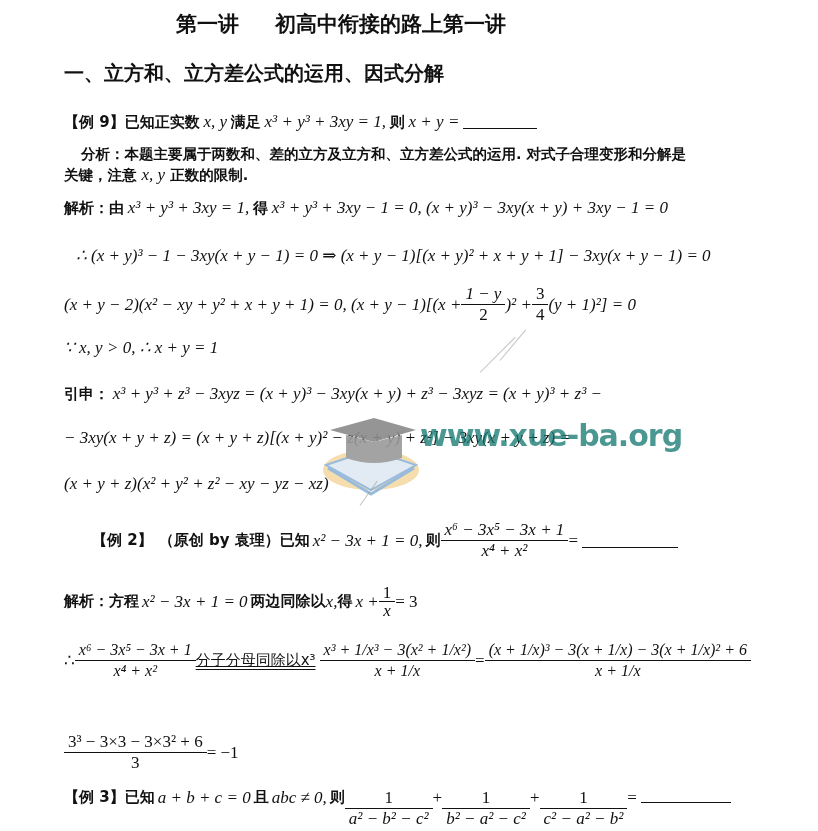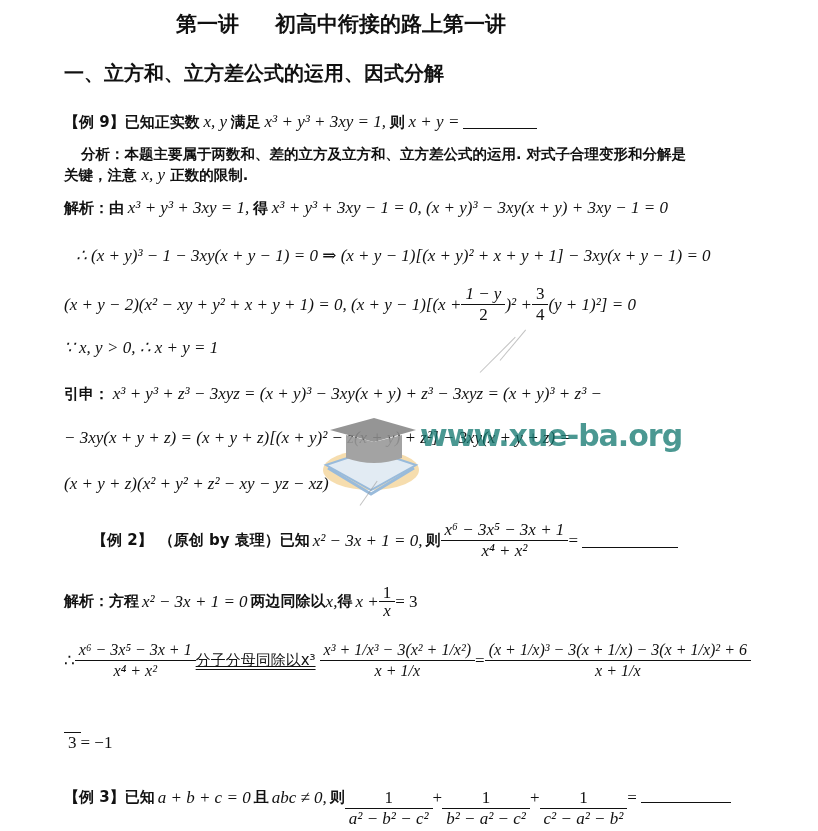--- a/index.html
+++ b/index.html
@@ -137,20 +137,21 @@
     </span>
   <span class="m up">=</span>
   <span class="frac m" style="font-size:16px;">
       <span class="num">(x + 1/x)³ − 3(x + 1/x) − 3(x + 1/x)² + 6</span>
       <span class="den">x + 1/x</span>
     </span>
 </div>
 
 <div class="abs" style="top:732px;left:64px;display:flex;align-items:center;">
   <span class="frac m up">
+      <span class="num">3³ − 3×3 − 3×3² + 6</span>
       <span class="den">3</span>
     </span>
   <span class="m up">= −1</span>
 </div>
 
 <div class="abs line" style="top:788px;left:64px;display:flex;align-items:flex-start;">
   <span class="cn">【例 3】</span>
   <span class="cn">已知</span>
   <span class="m" style="margin:0 3px;">a + b + c = 0</span>
   <span class="cn">且</span>

